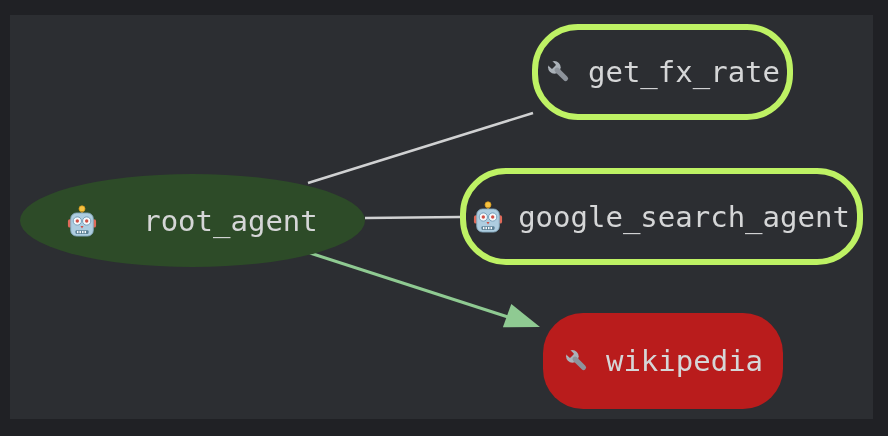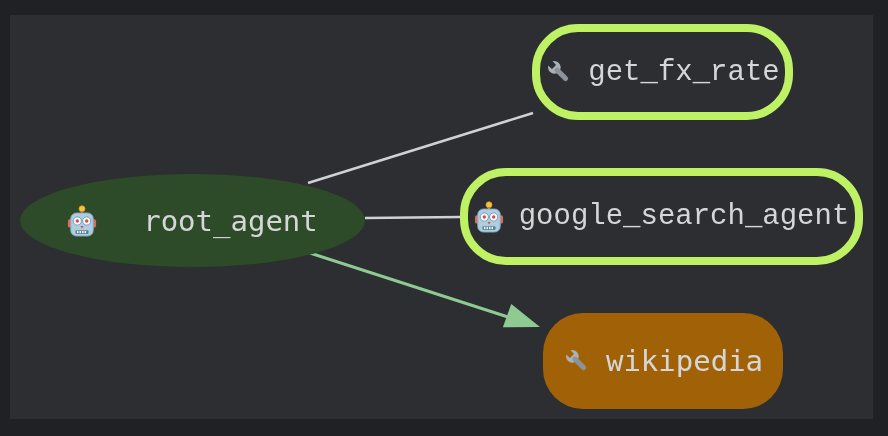--- a/index.html
+++ b/index.html
@@ -32,28 +32,27 @@
     font-size: 29px;
     color: #d5d6d7;
     cursor: pointer;
   }
   .node .label { white-space: nowrap; }
   .node-ellipse {
     border-radius: 50%;
     background: #2d4b28;
   }
   .node-outlined {
-    border: 8px solid #bef264;
+    border: 6px solid #bef264;
     border-radius: 46px;
     background: transparent;
-    font-family: Liberation Mono, monospace;
   }
   .node-filled-rect {
     border-radius: 40px;
-    background: #a16207;
+    background: #b91c1c;
     align-items: center;
   }
   .icon { display: flex; align-items: center; justify-content: center; }
   .icon svg { display: block; }
 </style>
 </head>
 <body>
 
 <div class="screen">
   <div class="canvas"></div>

